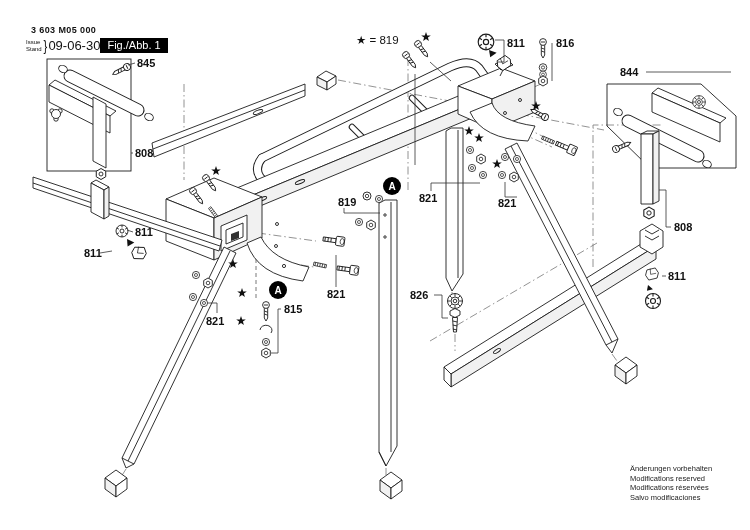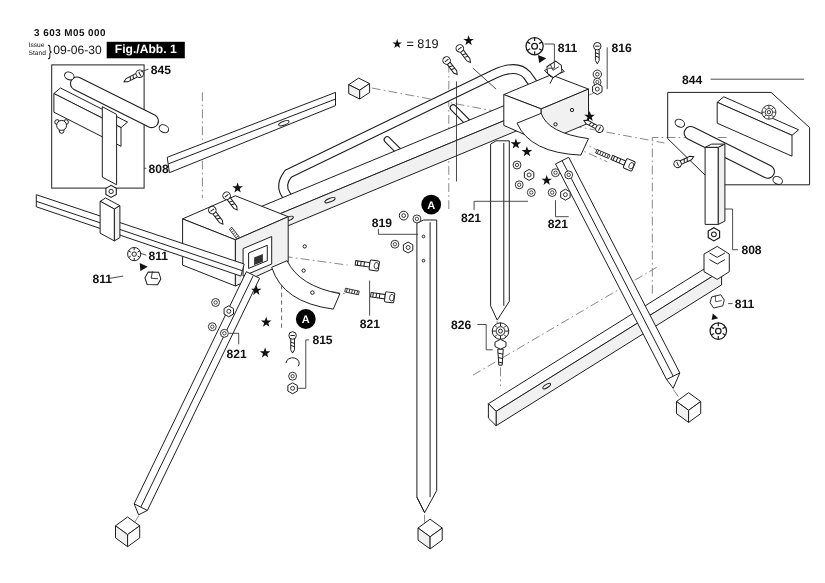--- a/index.html
+++ b/index.html
@@ -4,22 +4,22 @@
 <style>
   html,body{margin:0;padding:0;background:#fff;}
   .stage{position:relative;width:750px;height:530px;background:#fff;overflow:hidden;
          font-family:"Liberation Sans",sans-serif;color:#111;}
   .abs{position:absolute;}
   
   .partno{left:31px;top:25px;font-size:9px;font-weight:600;letter-spacing:.4px;}
   .issuerow{left:26px;top:37px;height:17px;display:flex;align-items:center;}
   .issuewords{font-size:6px;line-height:7px;}
   .brace{font-size:14px;font-weight:400;margin:0 1px 0 1px;transform:scaleX(.8);}
-  .issuedate{font-size:11px;margin-right:5px;}
-  .figbox{background:#000;color:#fff;font-size:11px;font-weight:bold;padding:1px 7px 2px 7px;}
+  .issuedate{font-size:13px;}
+  .figbox{background:#000;color:#fff;font-size:11px;font-weight:normal;padding:1px 7px 2px 7px;}
   .legend{left:356px;top:33px;font-size:11.5px;font-weight:normal;}
   .footer{left:630px;top:464px;font-size:7.5px;line-height:9.5px;color:#222;}
   
   .s  {stroke:#1c1c1c;stroke-width:.9;fill:none;}
   .sf {stroke:#1c1c1c;stroke-width:.9;fill:#fff;}
   .sh {stroke:#1c1c1c;stroke-width:.9;fill:#f1f1f1;}
   .ld {stroke:#333;stroke-width:.8;fill:none;}
   .ph {stroke:#777;stroke-width:.8;fill:none;stroke-dasharray:8 3 1.5 3;}
   .dsh{stroke:#555;stroke-width:.8;fill:none;stroke-dasharray:4 3;}
   .tb {stroke:#1c1c1c;fill:none;stroke-linecap:round;stroke-linejoin:round;}
@@ -38,20 +38,26 @@
       <div>Issue</div>
       <div>Stand</div>
     </div>
     <span class="brace">}</span>
     <span class="issuedate">09-06-30</span>
     <span class="figbox">Fig./Abb. 1</span>
   </div>
 
   <div class="abs legend">★ = 819</div>
 
+  <div class="abs footer">
+    <div>Änderungen vorbehalten</div>
+    <div>Modifications reserved</div>
+    <div>Modifications réservées</div>
+    <div>Salvo modificaciones</div>
+  </div>
 
   <svg class="abs" style="left:0;top:0" width="750" height="530" viewBox="0 0 750 530">
     <defs>
       <g id="washer">
           <circle r="4" fill="#fff" stroke="#1c1c1c" stroke-width=".9"></circle>
           <circle r="1.7" fill="#fff" stroke="#1c1c1c" stroke-width=".8"></circle>
         </g>
       <g id="nutg">
           <path d="M-4.3,-2.5 L0,-5 L4.3,-2.5 L4.3,2.5 L0,5 L-4.3,2.5 Z" fill="#fff" stroke="#1c1c1c" stroke-width=".9"></path>
           <circle r="1.8" fill="#fff" stroke="#1c1c1c" stroke-width=".8"></circle>

